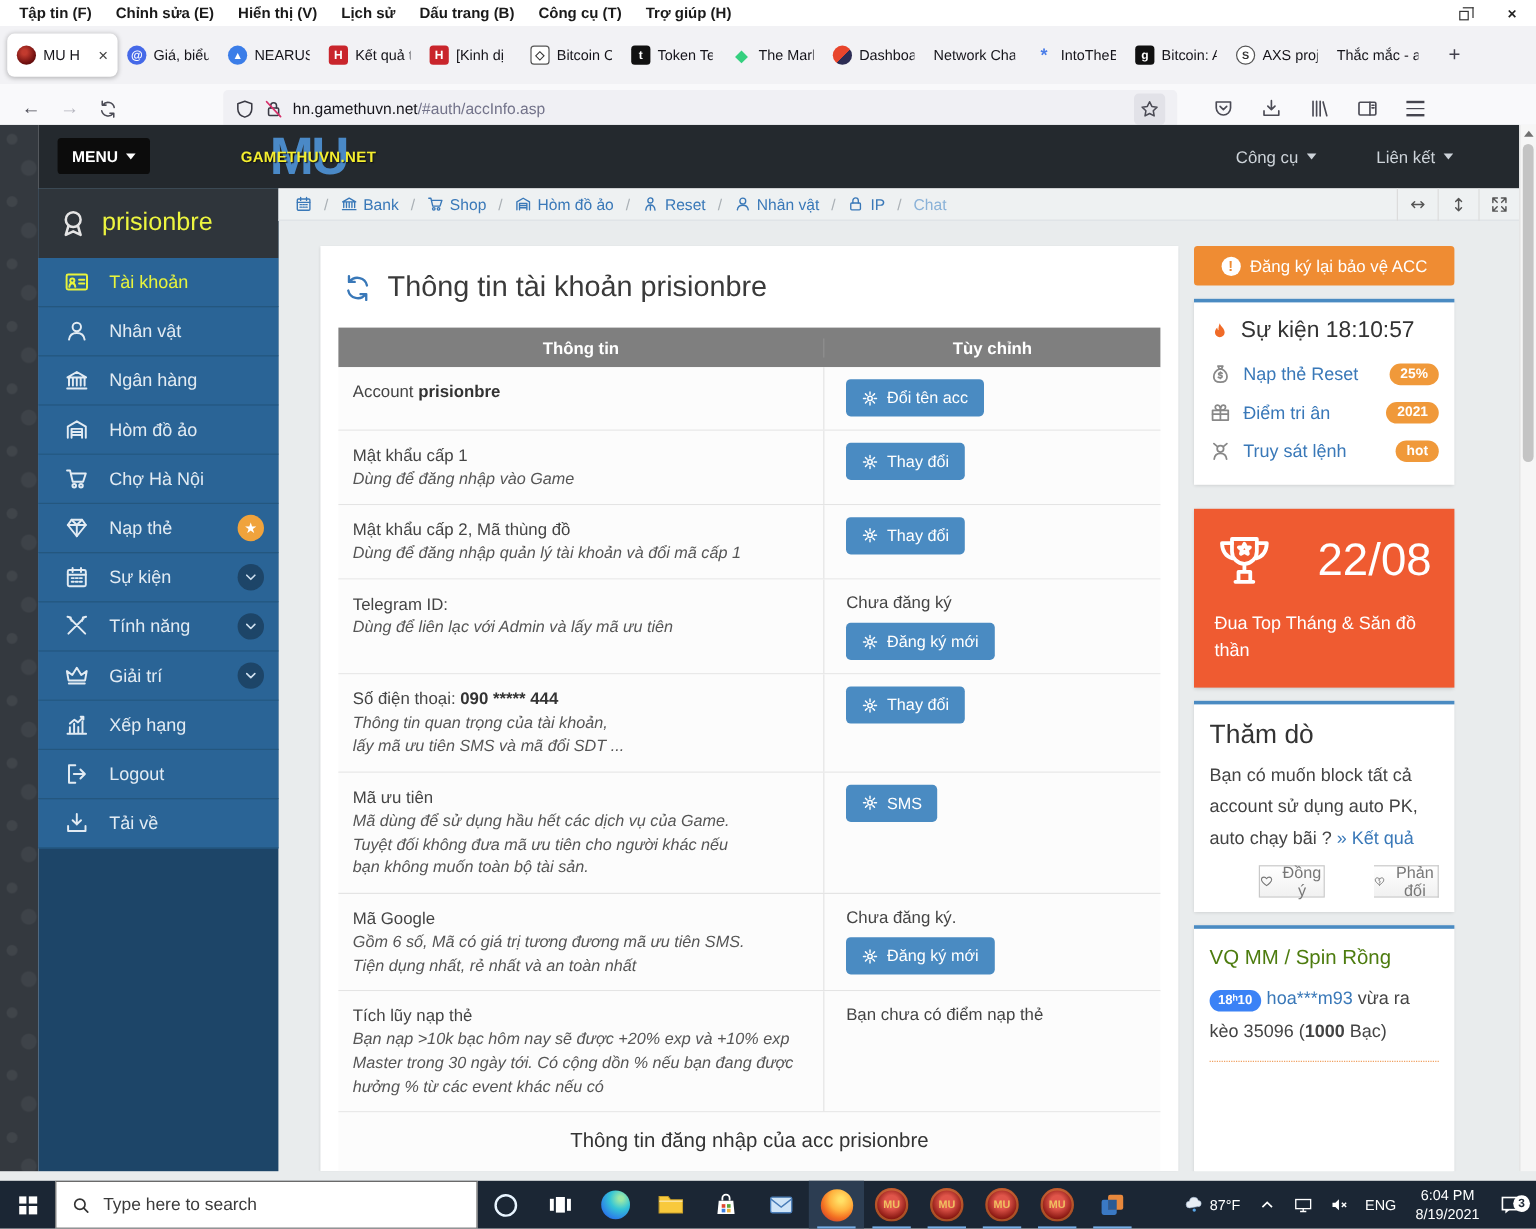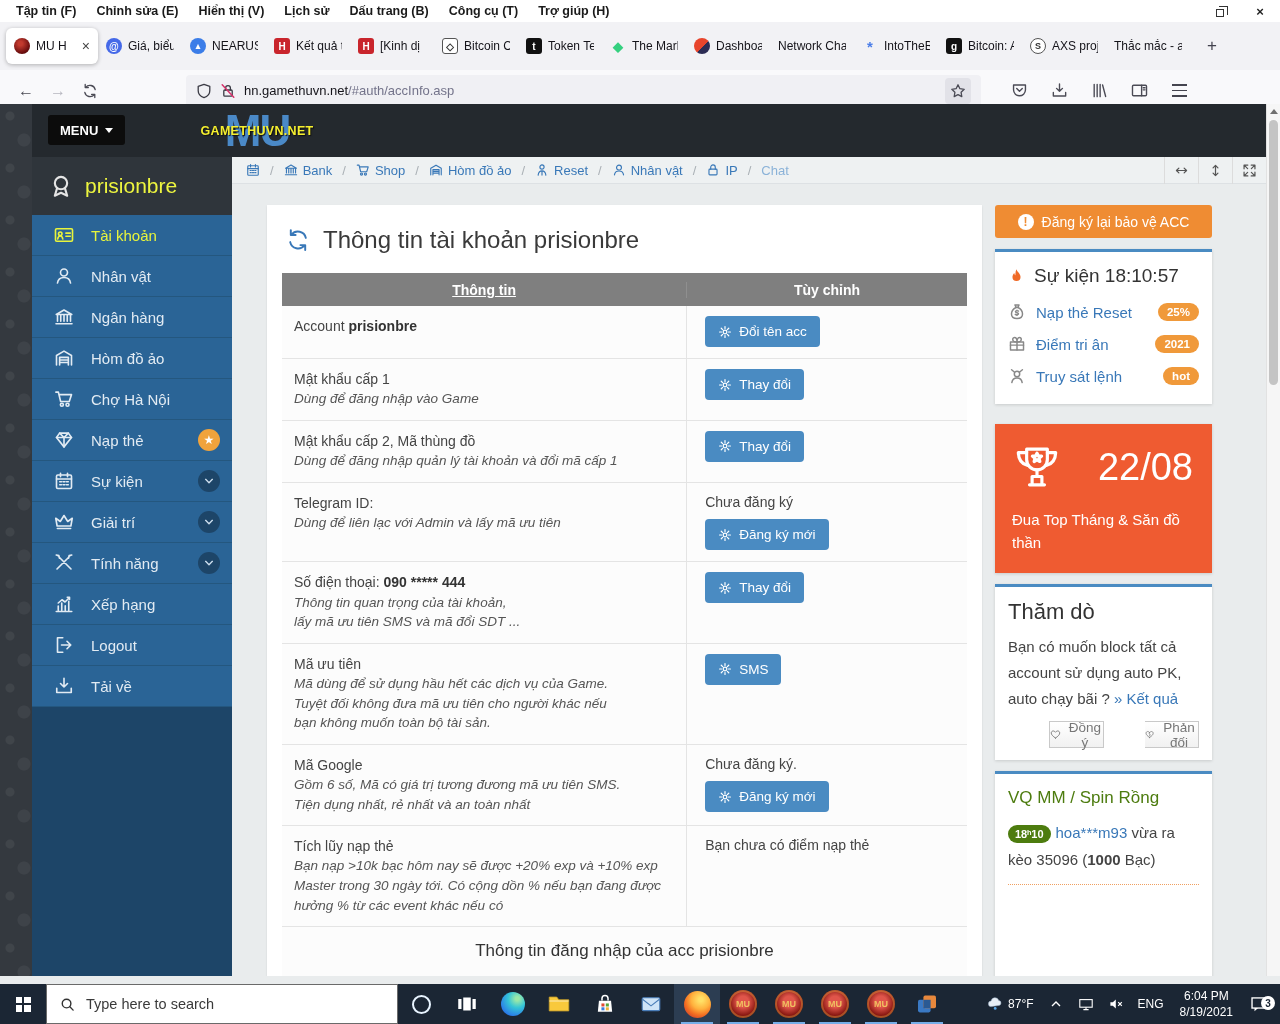--- a/index.html
+++ b/index.html
@@ -87,21 +87,21 @@
   .bc-tools { margin-left:auto; display:flex; height:27px; }
   .bc-tool { width:34px; height:27px; display:flex; align-items:center; justify-content:center; color:#555; border-left:1px solid #dcdcdc; }
   .bc-tool svg { width:15px; height:15px; }
 
   
   .content { position:absolute; left:232px; top:80px; width:1034px; height:792px; overflow:hidden; }
   .main-card { position:absolute; left:35px; top:21px; width:715px; height:771px; background:#fff; box-shadow:0 1px 2px rgba(0,0,0,.1); padding:0 15px; overflow:hidden; }
   .card-title { display:flex; align-items:center; gap:13px; padding:21px 4px 19px; font-size:24px; color:#3a3a3a; }
   .card-title .i { width:24px; height:24px; color:#3978b8; }
   .thead { display:flex; background:#7f7f7f; color:#fff; font-weight:bold; font-size:14px; height:33px; align-items:center; text-align:center; }
-  .th1 { width:59%;text-decoration:underline; } .th2 { width:41%; border-left:1px solid #8f8f8f; }
+  .th1 { width:59%; } .th2 { width:41%; border-left:1px solid #8f8f8f; }
   .trow { display:flex; border-bottom:1px solid #e4e4e4; background:#fcfcfc; }
   .tlabel { width:59%; padding:10px 14px 11px 12px; }
   .taction { width:41%; padding:10px 0 11px 18px; border-left:1px solid #e4e4e4; }
   .tt { font-size:14px; color:#444; line-height:1.45; }
   .tt b { color:#333; }
   .tdesc { font-size:13.5px; color:#555; font-style:italic; line-height:1.45; }
   .tstatus { font-size:14px; color:#444; line-height:1.4; margin-bottom:7px; }
   .btn-blue { display:inline-flex; align-items:center; gap:7px; background:#4a8bc2; color:#fff; font-size:13.5px; border:none; border-radius:4px; padding:8px 13px; font-family:inherit; }
   .btn-blue .i { width:14px; height:14px; }
   .login-heading { text-align:center; font-size:17px; color:#333; padding:14px 0 15px; border-bottom:1px solid #e4e4e4; background:#fcfcfc; }
@@ -124,21 +124,21 @@
   .promo-text { margin-top:18px; font-size:15px; line-height:1.55; }
   .poll-title { font-size:22px; color:#333; padding:2px 0 9px; }
   .poll-q { font-size:15px; color:#444; line-height:1.75; }
   .poll-btns { display:flex; margin-top:9px; }
   .poll-btn { flex:1; height:27px; border:1px solid #c9c9c9; background:linear-gradient(#fff,#f1f1f1); color:#777; font-size:13.5px; display:flex; align-items:center; justify-content:center; gap:6px; font-family:inherit;margin-left:41px; }
   .poll-btn .i { width:13px; height:13px; }
   .poll-btn + .poll-btn { border-left:none; }
   .spin-panel { height:400px; }
   .spin-title { font-size:17px; color:#4d7c0f; padding:4px 0 11px; }
   .spin-line { font-size:15px; color:#444; line-height:1.8; border-bottom:1px dotted #f0a060; padding-bottom:11px; }
-  .spin-badge { background:#4d7c0f; color:#fff; font-size:11px; font-weight:bold; padding:3px 7px; border-radius:10px; margin-right:5px; }
+  .spin-badge { background:#3b82f6; color:#fff; font-size:11px; font-weight:bold; padding:3px 7px; border-radius:10px; margin-right:5px; }
   .spin-user { color:#3978b8; }
 
   
   .vscroll { position:absolute; right:0; top:0; width:14px; height:872px; background:#f6f6f6; border-left:1px solid #e2e2e2; }
   .vs-up { height:15px; display:flex; align-items:center; justify-content:center; }
   .vs-up::after { content:''; width:0; height:0; border-left:4px solid transparent; border-right:4px solid transparent; border-bottom:5px solid #707070; }
   .vs-thumb { position:absolute; top:16px; left:2px; width:9px; height:265px; background:#c4c4c4; border-radius:5px; }
 
   
   .taskbar { position:absolute; top:984px; left:0; width:1280px; height:40px; background:#1b2634; display:flex; align-items:stretch; color:#fff; }
@@ -332,20 +332,30 @@
 
     <div class="site-header">
       <button class="menu-btn">
           <span>MENU</span>
           <span class="caret-down"></span>
         </button>
       <div class="logo">
         <span class="logo-mu">MU</span>
         <span class="logo-sub">GAMETHUVN.NET</span>
       </div>
+      <div class="header-nav">
+          <span class="hnav-item">
+            <span>Công cụ</span>
+            <span class="caret-down"></span>
+          </span>
+          <span class="hnav-item">
+            <span>Liên kết</span>
+            <span class="caret-down"></span>
+          </span>
+        </div>
     </div>
 
     <div class="sidebar">
       <div class="user-panel">
         <span class="i">
             <svg viewBox="0 0 16 16">
               <g fill="none" stroke="currentColor" stroke-width="1.3" stroke-linecap="round" stroke-linejoin="round">
                 <circle cx="8" cy="6.2" r="3.8"></circle>
                 <path d="M5.6 9.3L4.2 14l3.8-1.8L11.8 14l-1.4-4.7"></path>
               </g>
@@ -436,42 +446,42 @@
                 <g fill="none" stroke="currentColor" stroke-width="1.8" stroke-linecap="round" stroke-linejoin="round">
                   <path d="M3.5 5.8L8 10.3l4.5-4.5"></path>
                 </g>
               </svg>
             </span>
           </div>
           <div class="side-item">
             <span class="i">
               <svg viewBox="0 0 16 16">
                 <g fill="none" stroke="currentColor" stroke-width="1.3" stroke-linecap="round" stroke-linejoin="round">
-                  <path d="M2.5 11.2L1.4 5l3.6 2.6L8 2.8l3 4.8L14.6 5l-1.1 6.2zM2.7 13.2h10.6"></path>
-                </g>
-              </svg>
-            </span>
-            <span class="side-label">Giải trí</span>
+                  <path d="M3.2 2.4l10.4 10.4M12.8 2.4L2.4 12.8M1.8 1.6l2.1.5.5 2.1M14.2 1.6l-2.1.5-.5 2.1"></path>
+                </g>
+              </svg>
+            </span>
+            <span class="side-label">Tính năng</span>
             <span class="side-chev">
               <svg viewBox="0 0 16 16">
                 <g fill="none" stroke="currentColor" stroke-width="1.8" stroke-linecap="round" stroke-linejoin="round">
                   <path d="M3.5 5.8L8 10.3l4.5-4.5"></path>
                 </g>
               </svg>
             </span>
           </div>
           <div class="side-item">
             <span class="i">
               <svg viewBox="0 0 16 16">
                 <g fill="none" stroke="currentColor" stroke-width="1.3" stroke-linecap="round" stroke-linejoin="round">
-                  <path d="M3.2 2.4l10.4 10.4M12.8 2.4L2.4 12.8M1.8 1.6l2.1.5.5 2.1M14.2 1.6l-2.1.5-.5 2.1"></path>
-                </g>
-              </svg>
-            </span>
-            <span class="side-label">Tính năng</span>
+                  <path d="M2.5 11.2L1.4 5l3.6 2.6L8 2.8l3 4.8L14.6 5l-1.1 6.2zM2.7 13.2h10.6"></path>
+                </g>
+              </svg>
+            </span>
+            <span class="side-label">Giải trí</span>
             <span class="side-chev">
               <svg viewBox="0 0 16 16">
                 <g fill="none" stroke="currentColor" stroke-width="1.8" stroke-linecap="round" stroke-linejoin="round">
                   <path d="M3.5 5.8L8 10.3l4.5-4.5"></path>
                 </g>
               </svg>
             </span>
           </div>
           <div class="side-item">
             <span class="i">

